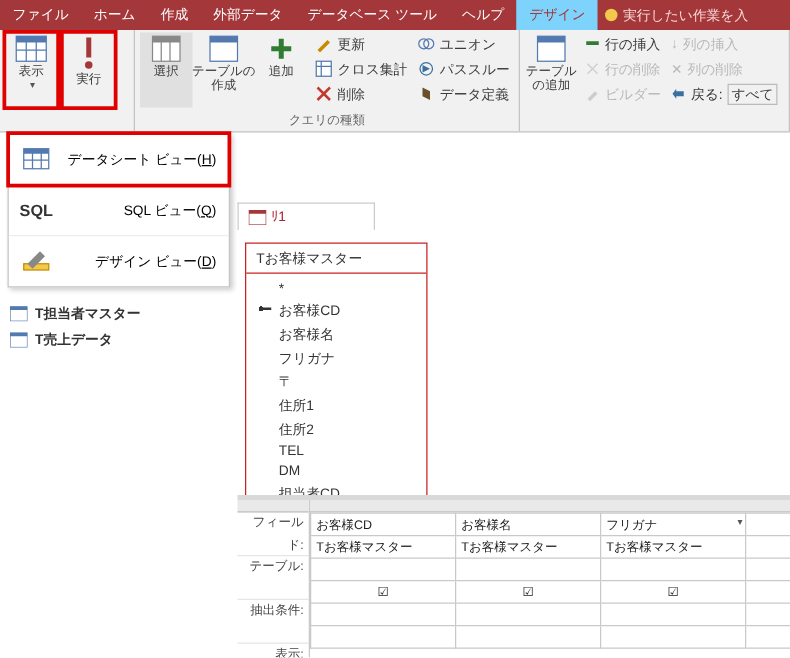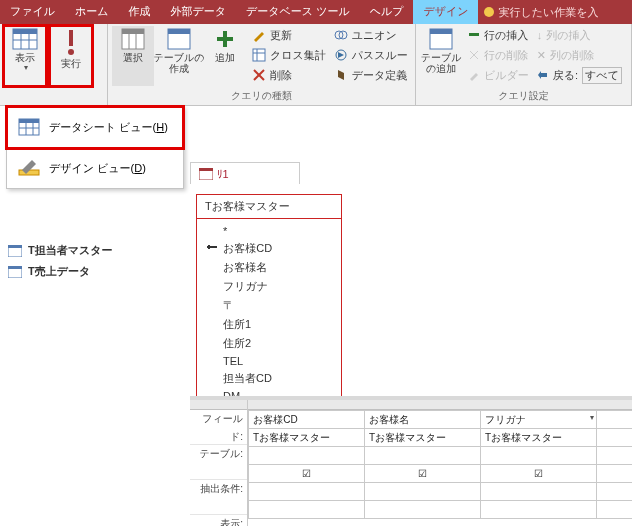--- a/index.html
+++ b/index.html
@@ -23,21 +23,21 @@
   .smallrow { display: flex; flex-direction: column; gap: 2px; align-items: flex-start; }
   .smallbtn { display: flex; align-items: center; gap: 4px; cursor: pointer; height: 18px; color: #3b3b3b; padding: 0 2px; white-space: nowrap; }
   .smallbtn.disabled, .dim { color: #b8b8b8; }
   .smallbtn.disabled svg { opacity: 0.5; }
   .chev { font-size: 8px; margin-left: 2px; color: #555; }
 
   .hl-red { outline: 3px solid #e00000; outline-offset: -1px; }
 
   
   .dropdown { position: absolute; left: 6px; top: 106px; width: 178px; background: #fff; border: 1px solid #c4c4c4; box-shadow: 2px 2px 4px rgba(0,0,0,0.2); }
-  .dd-item { display: flex; align-items: center; gap: 8px; padding: 10px 10px; cursor: pointer; border-bottom: 1px solid #ededed; }
+  .dd-item { display: flex; align-items: center; gap: 8px; padding: 10px 10px; cursor: pointer; border-bottom: 1px solid #ededed; justify-content: space-between; }
   .dd-item:last-child { border-bottom: none; }
   .dd-item u { text-decoration: underline; }
   .dd-item .dd-icon { width: 24px; height: 20px; display: flex; align-items: center; justify-content: center; }
 
   
   .leftnav { position: absolute; left: 4px; top: 240px; width: 140px; }
   .navrow { display: flex; align-items: center; gap: 6px; padding: 3px 4px; cursor: pointer; color: #333; font-weight: bold; }
   .tbl-icon { width: 14px; height: 12px; }
 
   
@@ -221,38 +221,41 @@
         </div>
         <div class="smallbtn">
           <svg width="12" height="12">
               <path d="M10 4 L4 4 L4 2 L1 6 L4 10 L4 8 L10 8 Z" fill="#3b6fa0"></path>
             </svg>
           <span>戻る:</span>
           <span style="border:1px solid #bbb;padding:0 2px;">すべて</span>
         </div>
       </div>
     </div>
-    <div class="group-title">クエリ設定</div>
   </div>
 </div>
 
 <div class="dropdown">
   <div class="dd-item hl-red">
     <span class="dd-icon">
       <svg width="22" height="18">
           <rect x="1" y="1" width="20" height="16" fill="#fff" stroke="#537ab0"></rect>
           <rect x="1" y="1" width="20" height="4" fill="#537ab0"></rect>
           <line x1="8" y1="1" x2="8" y2="17" stroke="#537ab0"></line>
           <line x1="15" y1="1" x2="15" y2="17" stroke="#537ab0"></line>
           <line x1="1" y1="10" x2="21" y2="10" stroke="#537ab0"></line>
         </svg>
     </span>
     <span><span>データシート ビュー(</span><u>H</u><span>)</span></span>
   </div>
   <div class="dd-item">
+    <span class="dd-icon" style="font-weight:bold;font-size:13px;color:#333">SQL</span>
+    <span><span>SQL ビュー(</span><u>Q</u><span>)</span></span>
+  </div>
+  <div class="dd-item">
     <span class="dd-icon">
       <svg width="22" height="16">
           <rect x="1" y="10" width="20" height="5" fill="#f2c94c" stroke="#c88a00"></rect>
           <path d="M4 10 L14 0 L18 4 L8 14 Z" fill="#888"></path>
         </svg>
     </span>
     <span><span>デザイン ビュー(</span><u>D</u><span>)</span></span>
   </div>
 </div>
 
@@ -286,22 +289,22 @@
     <div class="title">Tお客様マスター</div>
     <div class="fields">
       <div class="field">*</div>
       <div class="field key">お客様CD</div>
       <div class="field">お客様名</div>
       <div class="field">フリガナ</div>
       <div class="field">〒</div>
       <div class="field">住所1</div>
       <div class="field">住所2</div>
       <div class="field">TEL</div>
+      <div class="field">DM</div>
       <div class="field">担当者CD</div>
-      <div class="field">DM</div>
     </div>
   </div>
 
   <div class="qbewrap">
     <div class="qbe-labels">
       <div style="height:10px;border-bottom:1px solid #c0c0c0;background:#e9e9e9"></div>
       <div>フィールド:</div>
       <div>テーブル:</div>
       <div>抽出条件:</div>
       <div>表示:</div>

